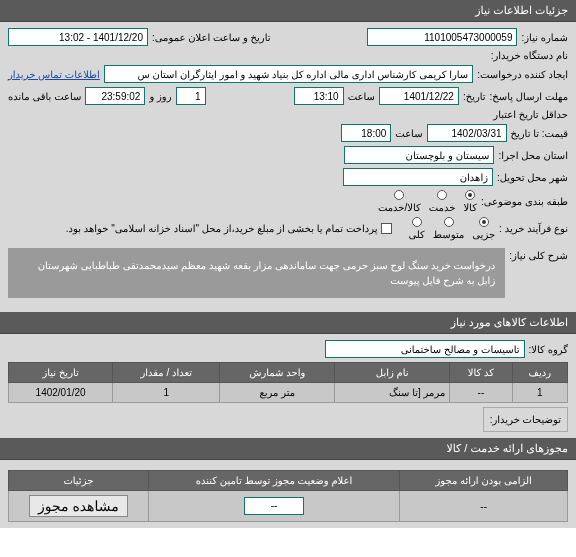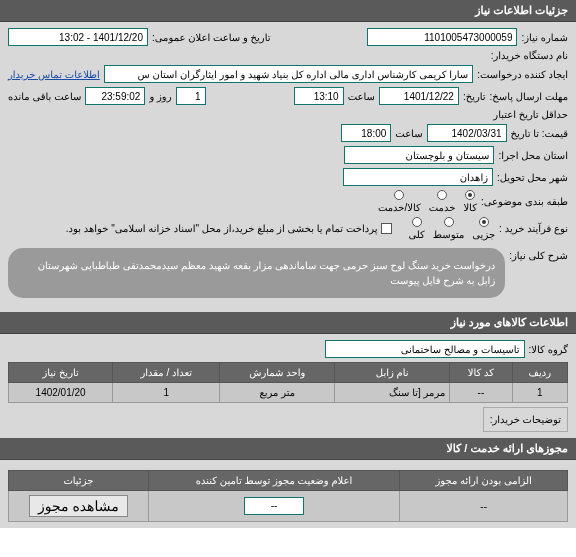--- a/index.html
+++ b/index.html
@@ -9,21 +9,20 @@
   background: #fff;
   width: 576px;
   direction: rtl;
 }
 .section-header {
   background: #5a5a5a;
   color: #fff;
   padding: 4px 8px;
   font-size: 11px;
   border-bottom: 1px solid #444;
-  font-weight: bold;
 }
 .form-area {
   background: #d8d8d8;
   padding: 6px 8px;
 }
 .row {
   display: flex;
   align-items: center;
   margin-bottom: 4px;
   gap: 4px;
@@ -83,21 +82,20 @@
   background: #fff;
   display: inline-block;
 }
 .desc-box {
   background: #9a9a9a;
   color: #fff;
   padding: 10px;
   font-size: 10px;
   line-height: 1.5;
   margin: 4px 0;
-  border-radius: 15px;
 }
 .table {
   width: 100%;
   border-collapse: collapse;
   font-size: 10px;
 }
 .table th {
   background: #666;
   color: #fff;
   padding: 4px;

